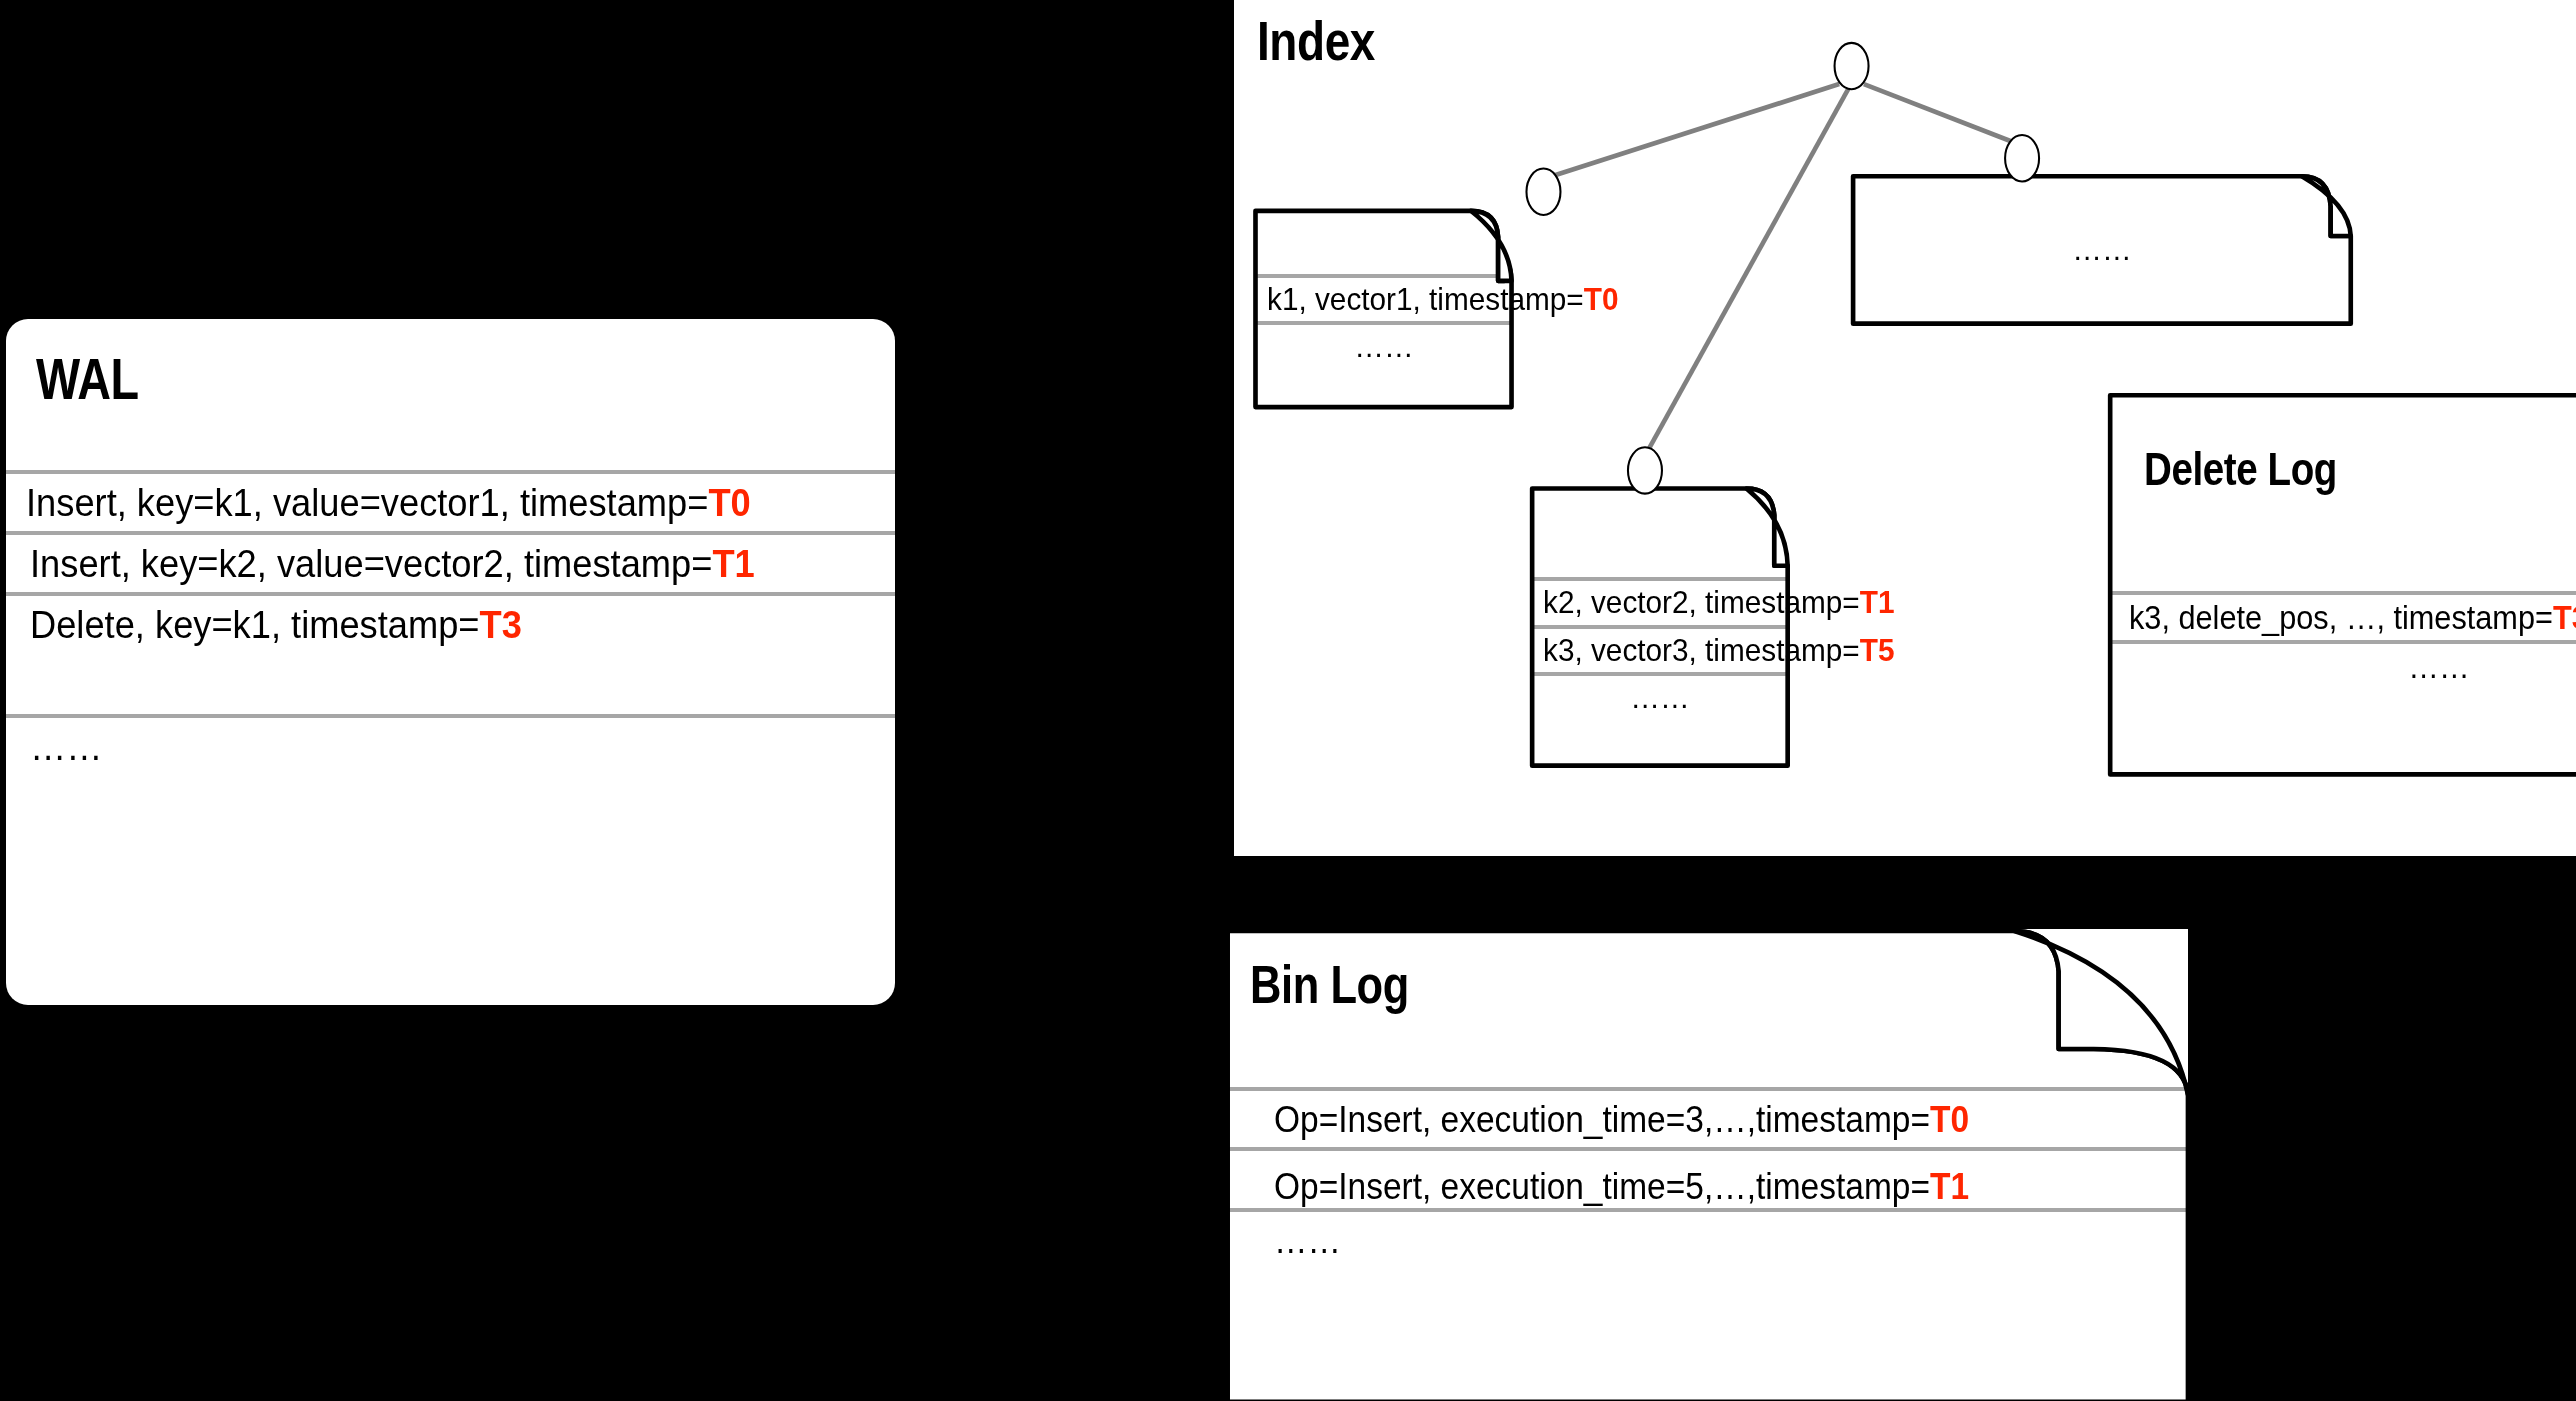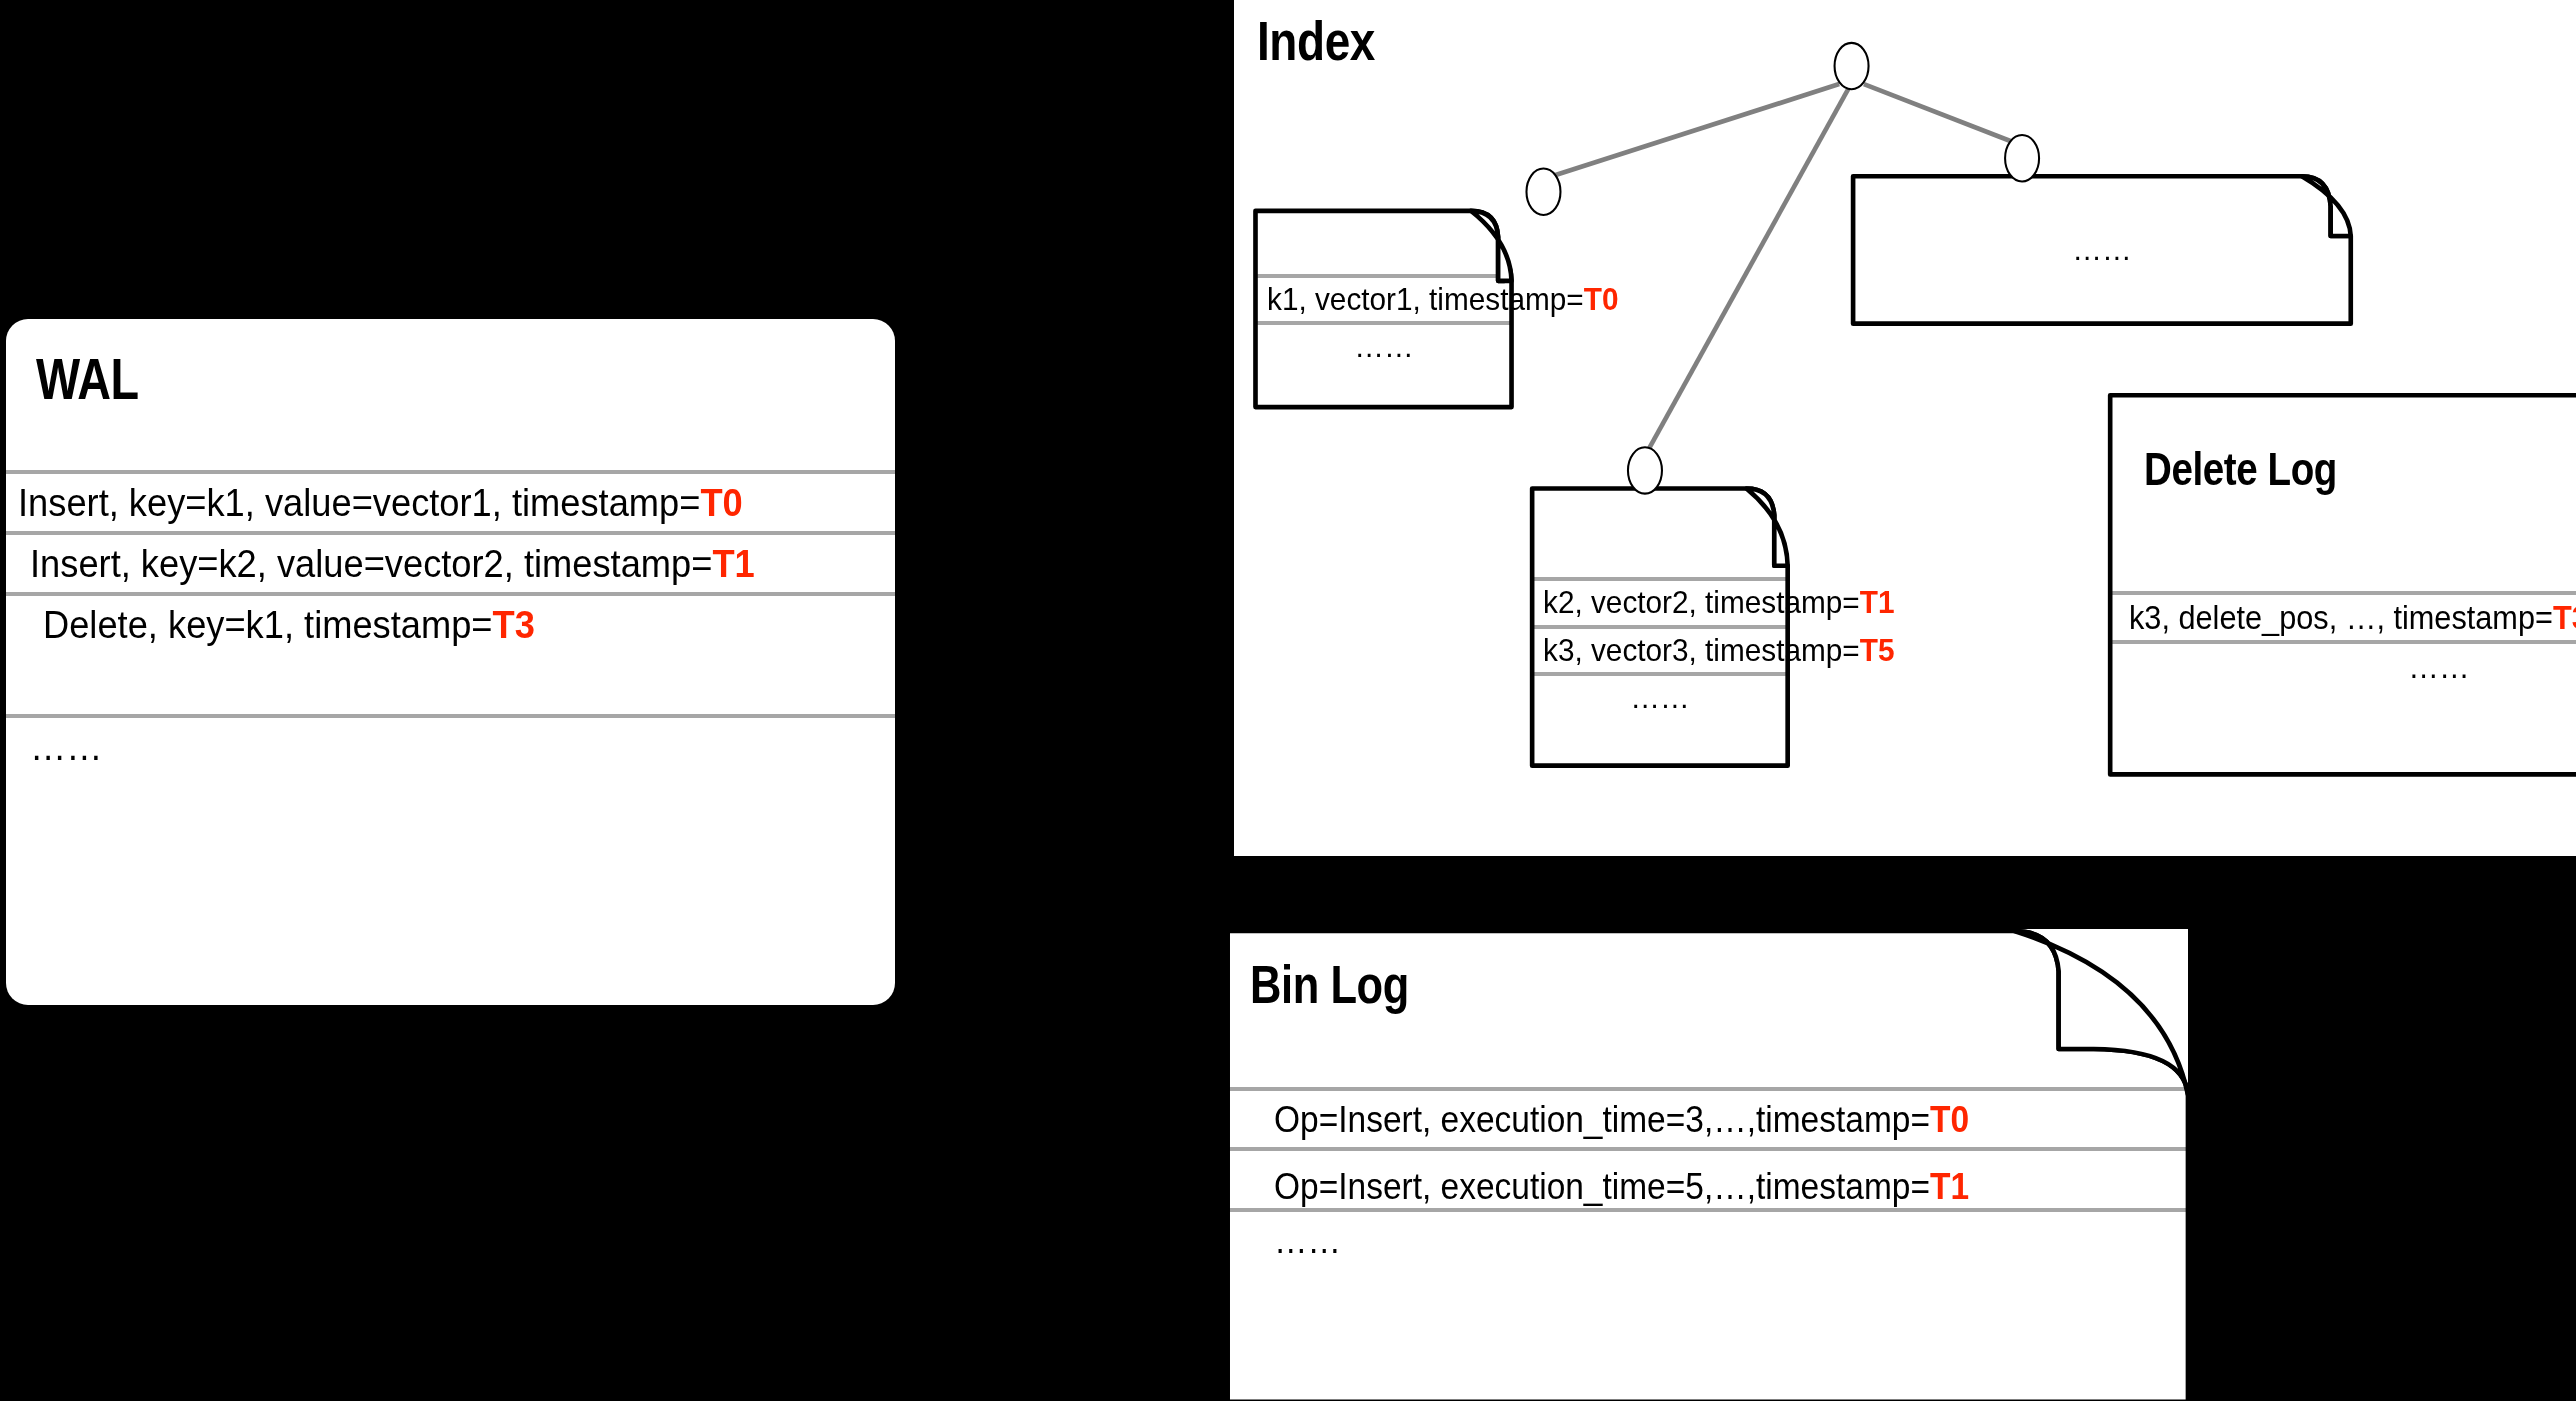--- a/index.html
+++ b/index.html
@@ -106,29 +106,29 @@
     stroke-width: 4;
   }
 </style>
 </head>
 <body>
 
 <div class="panel panel-wal" style="left:6.2px; top:319px; width:889px; height:686px;">
 
   <div class="card-title" style="left:30px; top:27px; font-size:57px;">WAL</div>
 
-  <div class="row" style="top:151px; height:61px; padding-left:12px;">
+  <div class="row" style="top:151px; height:61px; padding-left:20px;">
     <span class="row-text" style="font-size:39px;"><span>Insert, key=k1, value=vector1, timestamp=</span><span class="ts">T0</span></span>
   </div>
 
   <div class="row" style="top:212px; height:61px; padding-left:24px;">
     <span class="row-text" style="font-size:39px;"><span>Insert, key=k2, value=vector2, timestamp=</span><span class="ts">T1</span></span>
   </div>
 
-  <div class="row" style="top:273px; height:61px; padding-left:37px;text-align:right;">
+  <div class="row" style="top:273px; height:61px; padding-left:24px;text-align:right;">
     <span class="row-text" style="font-size:39px;"><span>Delete, key=k1, timestamp=</span><span class="ts">T3</span></span>
   </div>
 
 
   <div class="row" style="top:395px; height:61px; padding-left:24px;">
     <span class="row-text" style="font-size:39px;">……</span>
   </div>
 </div>
 
 <div class="panel" style="left:1234px; top:0px; width:1577px; height:856px;">

